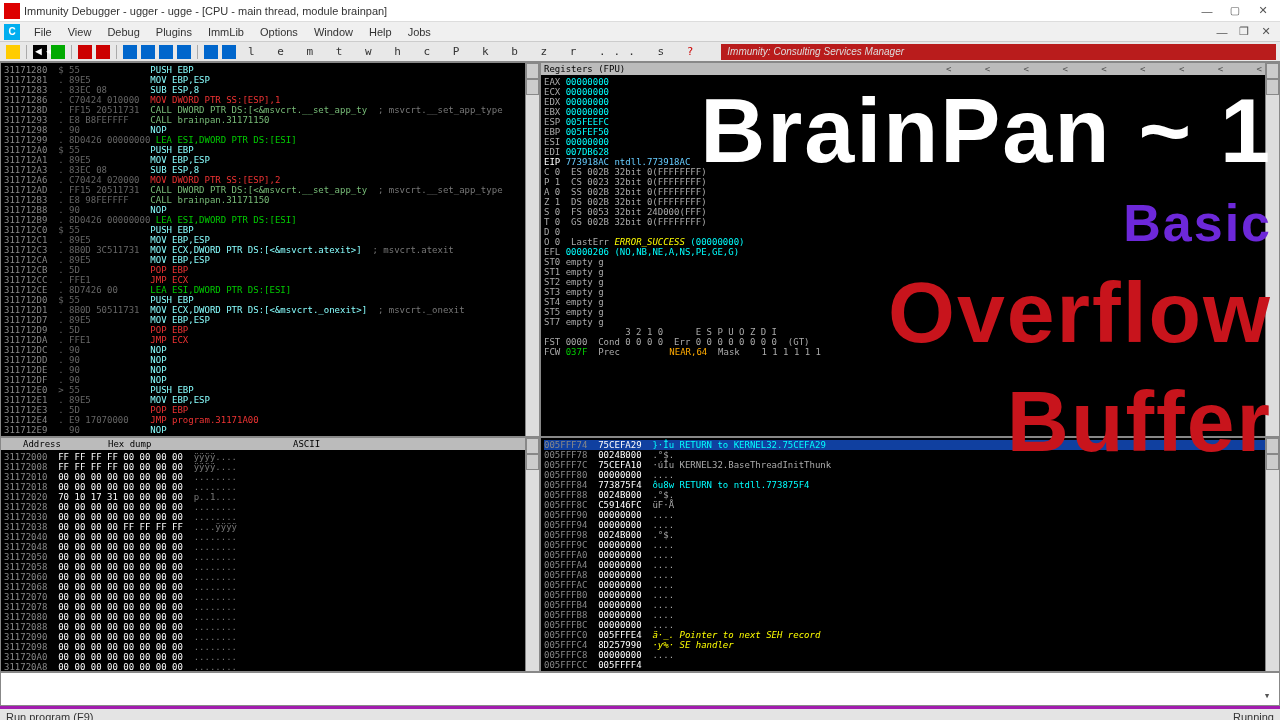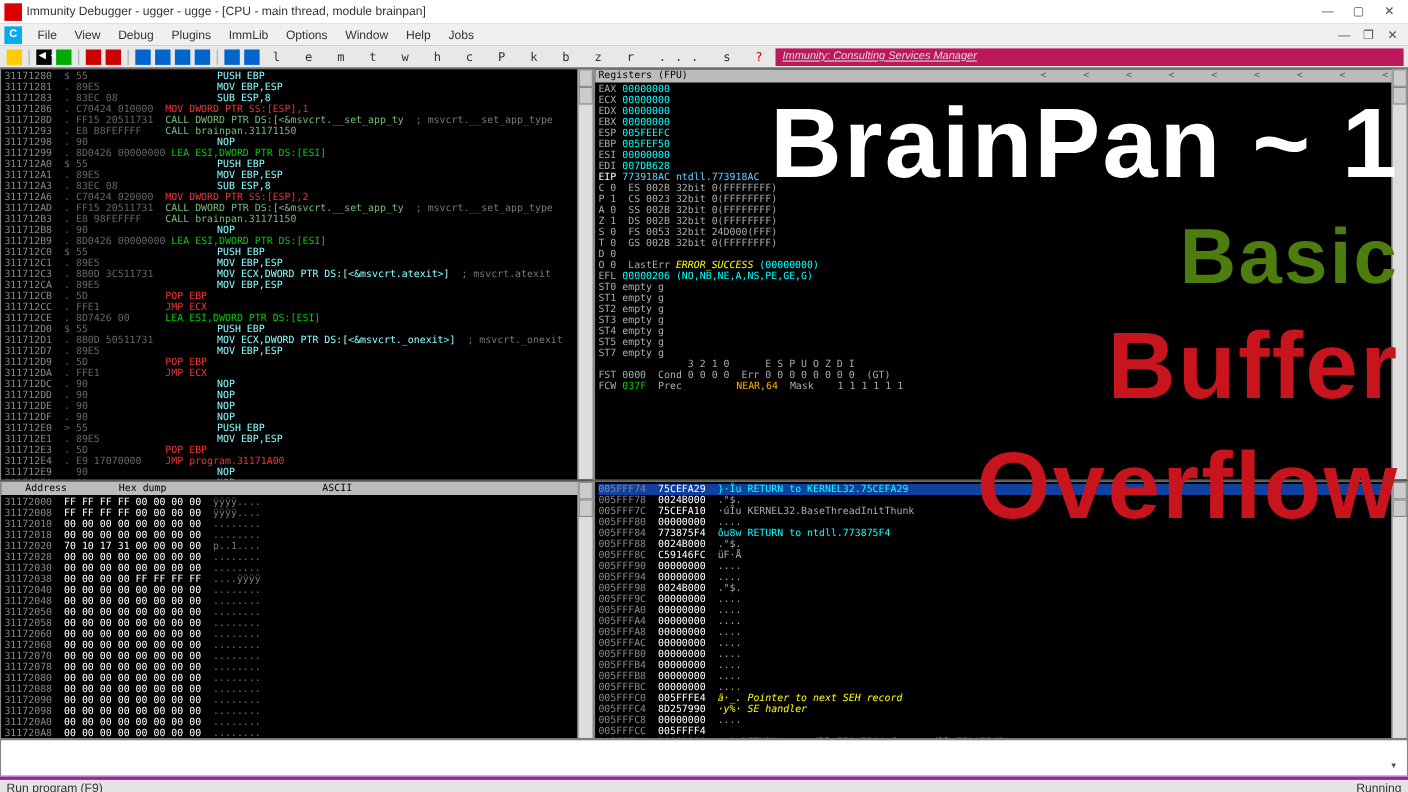--- a/index.html
+++ b/index.html
@@ -17,47 +17,47 @@
 .toolbar { height: 20px; background: #e8e8e8; display: flex; align-items: center; padding: 0 4px; border-bottom: 1px solid #888; }
 .tb-icon { width: 14px; height: 14px; margin: 0 2px; display: inline-block; }
 .tb-sep { width: 1px; height: 14px; background: #aaa; margin: 0 4px; }
 .tb-folder { background: #fc0; }
 .tb-play { background: #0a0; }
 .tb-rw { background: #000; color: #fff; }
 .tb-pause { background: #c00; }
 .tb-step { background: #06c; }
 .quick-letters { margin-left: 10px; color: #333; letter-spacing: 8px; font-family: monospace; font-size: 11px; }
 .quick-letters .q { color: #c00; }
-.banner { flex: 1; background: #be185d; color: #ddd; height: 16px; display: flex; align-items: center; padding: 0 6px; margin-left: 4px; font-style: italic; font-size: 10px; text-decoration: underline; }
+.banner { flex: 1; background: #b91c1c; color: #ddd; height: 16px; display: flex; align-items: center; padding: 0 6px; margin-left: 20px; font-style: italic; font-size: 10px; }
 .workspace { display: grid; grid-template-columns: 540px 1fr; grid-template-rows: 375px 1fr; height: 610px; background: #000; }
 .pane { border: 1px solid #888; background: #000; color: #aaa; font-family: "Terminal", "Consolas", monospace; font-size: 9px; line-height: 10px; overflow: hidden; position: relative; }
 .pane-hdr { background: #bbb; color: #000; padding: 1px 3px; font-size: 9px; display: flex; gap: 6px; }
 .hex-hdr span { display:inline-block;margin-left:19px; }
 .pane .scroll { position:absolute; right:0; top:0; bottom:0; width:14px; background:#ddd; border-left:1px solid #888;}
 .pane .scroll::before, .pane .scroll::after { content:""; display:block; height:14px; background:#ccc; border:1px solid #888;}
 .disasm-line { white-space: pre; }
 .addr { color: #888; }
 .byte { color: #666; }
-.mnem { color: #8ff; margin-left: 47px; }
+.mnem { color: #8ff; }
 .op   { color: #fff; }
 .red  { color: #e33; }
 .cmt  { color: #7b7; }
 .yellow { color: #ff0; font-style: italic; }
 .cyan { color: #0ff; }
 .orange { color: #fa0; margin-left: 44px; }
 .green { color: #0c0; }
 .lblue { color: #6cf; }
 .gray { color: #777; }
 .stack-line.sel { background: #1040a0; color: #fff; }
 .regs-line { white-space: pre; }
 .dump-line { white-space: pre; }
 .stack-line { white-space: pre; }
 .overlay { position: absolute; right: 8px; top: 80px; pointer-events: none; text-align: right; }
 .overlay .h1 { font-family: Impact, Arial Black, sans-serif; font-size: 90px; color: #fff; letter-spacing: 2px; font-weight: 900; }
-.overlay .h2 { font-family: Impact, Arial Black, sans-serif; font-size: 71px; color: #4d7c0f; letter-spacing: 2px; font-weight: 900; margin-top: 10px;}
+.overlay .h2 { font-family: Impact, Arial Black, sans-serif; font-size: 52px; color: #6d28d9; letter-spacing: 2px; font-weight: 900; margin-top: 10px;}
 .overlay .h3 { font-family: Impact, Arial Black, sans-serif; font-size: 86px; color: #c8141c; letter-spacing: 2px; font-weight: 900; margin-top: 10px;}
 .cmdbar { height: 18px; background: #fff; border: 1px solid #888; display: flex; padding: 16px 4px; font-family: monospace; font-size: 11px; color:#333;}
 .cmdbar input { border:none; outline:none; flex:1; font-family:monospace; font-size:11px;}
 .cmdbar .dd { margin-left:auto; width:16px; text-align:center; color:#555;}
 .status { height: 18px; background: #e4e4e4; border-top: 3px solid #a21caf; display: flex; align-items: center; padding: 4px 6px; font-size: 11px; color:#333;}
 .status .run { margin-left: auto; }
 .pane-content { padding: 2px 3px 2px 3px; }
 .reg-pane .pane-hdr { display:flex; }
 .reg-pane .pane-hdr .tabs { margin-left:auto; letter-spacing: 14px; color:#555;}
 </style>
@@ -270,15 +270,15 @@
 </div>
 
 <div class="status">
   <span>Run program (F9)</span>
   <span class="run">Running</span>
 </div>
 
 <div class="overlay">
   <div class="h1">BrainPan ~ 1</div>
   <div class="h2">Basic</div>
+  <div class="h3">Overflow</div>
   <div class="h3">Buffer</div>
-  <div class="h3">Overflow</div>
 </div>
 
 </body></html>

